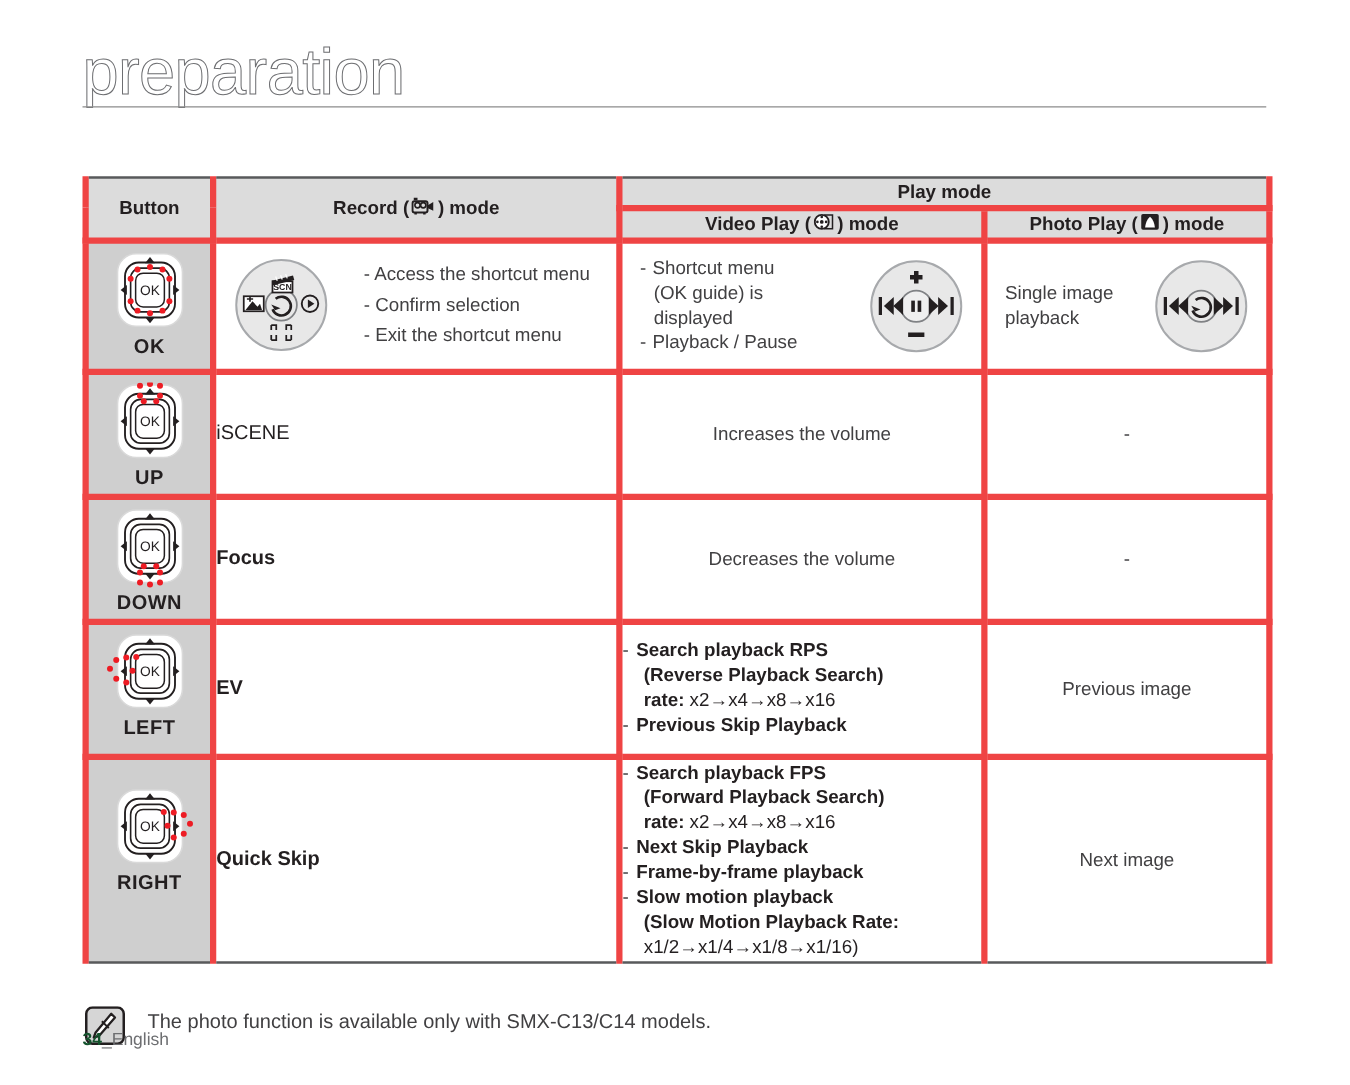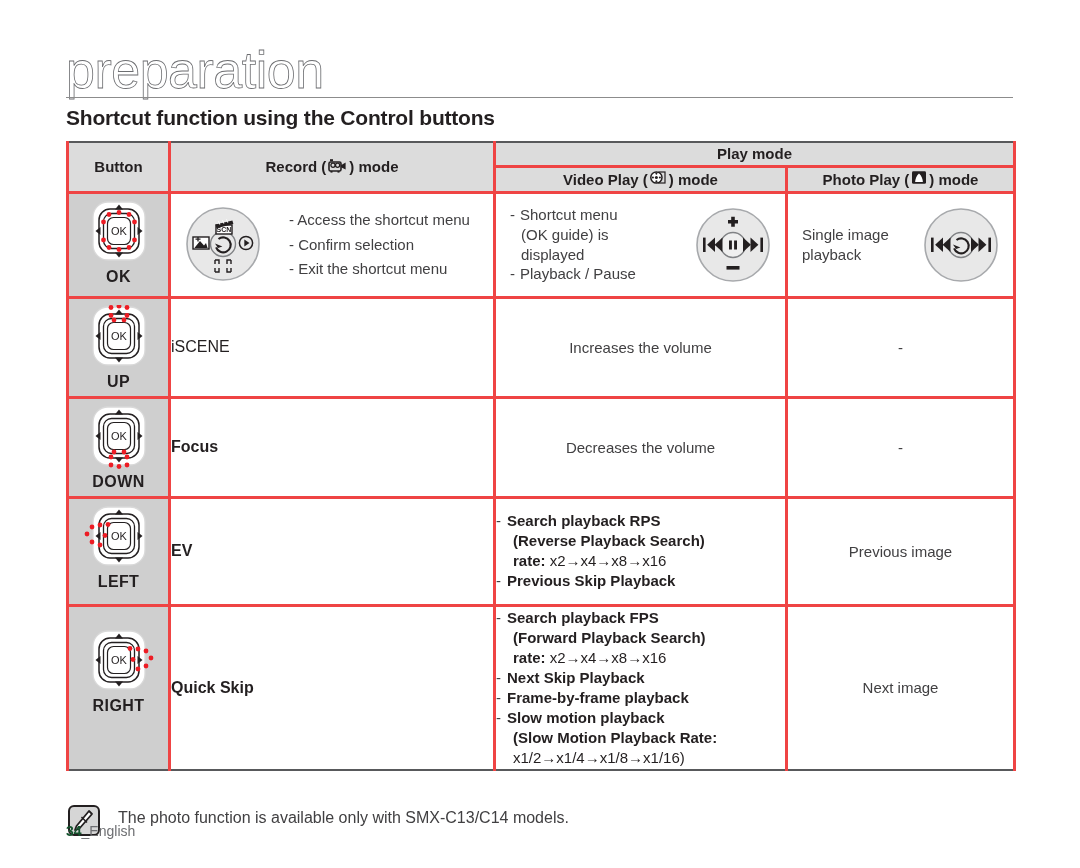--- a/index.html
+++ b/index.html
@@ -16,21 +16,21 @@
   }
   .page {
     position: absolute;
     left: 0; top: 0;
     width: 1080px; height: 868px;
   }
 
   
   .chapter-title-wrap {
     position: absolute;
-    left: 66px; top: 44px;
+    left: 66px; top: 32px;
     width: 947px; height: 58px;
   }
   .chapter-title {
     font-family: "Liberation Sans", sans-serif;
     font-weight: 300;
     font-size: 52px;
     line-height: 52px;
     letter-spacing: -0.5px;
     color: #58595b;
     -webkit-text-stroke: 0.8px #6d6e71;
@@ -58,21 +58,21 @@
 
   
   .tbl {
     position: absolute;
     left: 66px; top: 141px;
     width: 947px;
     border-collapse: collapse;
     table-layout: fixed;
   }
   .tbl td, .tbl th {
-    border: 3px solid #ef4444;
+    border: 5px solid #ef4444;
     padding: 0;
     vertical-align: middle;
   }
   .tbl .hdr {
     background: #dcdcdc;
     text-align: center;
     font-weight: bold;
     font-size: 15px;
     color: #231f20;
   }
@@ -166,21 +166,20 @@
 </style>
 </head>
 <body>
 
 <div class="page">
 
   <div class="chapter-title-wrap">
     <div class="chapter-title">preparation</div>
     <div class="chapter-rule"></div>
   </div>
-  <div class="section-title">Shortcut function using the Control buttons</div>
 
   <table class="tbl">
     <colgroup>
       <col class="btn-col">
         <col class="rec-col">
         <col class="vid-col">
         <col class="pho-col">
     </colgroup>
     <thead>
       <tr>

